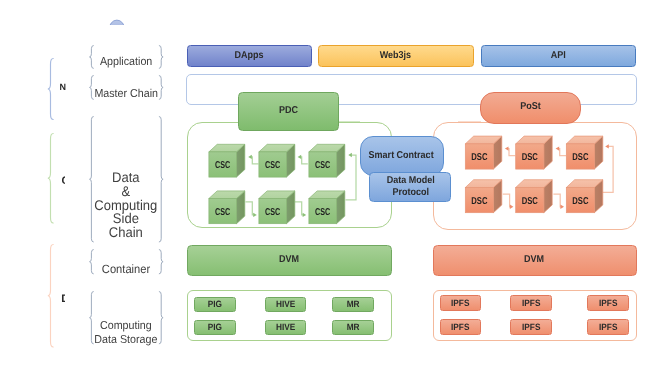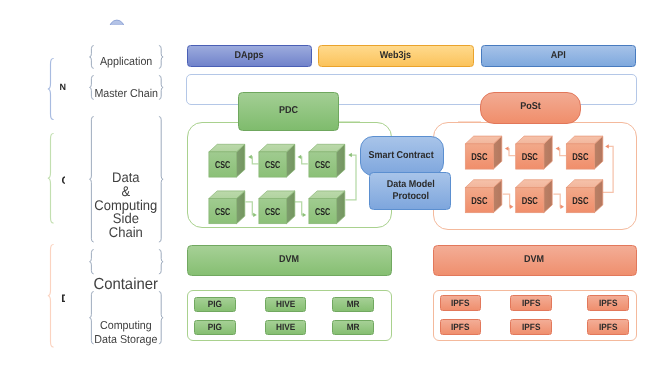--- a/index.html
+++ b/index.html
@@ -90,21 +90,21 @@
 &amp;
 Computing
 Side
 Chain</i></div>
       </div>
       <div class="abs" style="left: 88.8px; top: 249.2px; width: 74.6px; height: 25.4px;">
         <svg width="74.60000000000001" height="25.400000000000034" style="position: absolute; left: 0px; top: 0px;">
           <path d="M 4.3 0.5 q -1.9 0 -1.9 3.2 L 2.4 9.500000000000018 q 0 3.2 -1.9 3.2 q 1.9 0 1.9 3.2 L 2.4 21.700000000000035 q 0 3.2 1.9 3.2" fill="none" stroke="#9aa8bb" stroke-width="0.95" stroke-linecap="round"></path>
           <path d="M 70.3 0.5 q 1.9 0 1.9 3.2 L 72.2 9.500000000000018 q 0 3.2 1.9 3.2 q -1.9 0 -1.9 3.2 L 72.2 21.700000000000035 q 0 3.2 -1.9 3.2" fill="none" stroke="#9aa8bb" stroke-width="0.95" stroke-linecap="round"></path>
         </svg>
-        <div class="brlabel" style="left: 0px; top: 17px; width: 74.6px; height: 25.4px; font-size: 16px;"><i>Container</i></div>
+        <div class="brlabel" style="left: 0px; top: 2px; width: 74.6px; height: 25.4px; font-size: 12px;"><i>Container</i></div>
       </div>
       <div class="abs" style="left: 88.8px; top: 290.6px; width: 74.6px; height: 53.4px;">
         <svg width="74.60000000000001" height="53.39999999999998" style="position: absolute; left: 0px; top: 0px;">
           <path d="M 4.3 0.5 q -1.9 0 -1.9 3.2 L 2.4 23.49999999999999 q 0 3.2 -1.9 3.2 q 1.9 0 1.9 3.2 L 2.4 49.699999999999974 q 0 3.2 1.9 3.2" fill="none" stroke="#9aa8bb" stroke-width="0.95" stroke-linecap="round"></path>
           <path d="M 70.3 0.5 q 1.9 0 1.9 3.2 L 72.2 23.49999999999999 q 0 3.2 1.9 3.2 q -1.9 0 -1.9 3.2 L 72.2 49.699999999999974 q 0 3.2 -1.9 3.2" fill="none" stroke="#9aa8bb" stroke-width="0.95" stroke-linecap="round"></path>
         </svg>
         <div class="brlabel" style="left: 0px; top: 3.6px; width: 74.6px; height: 53.4px; font-size: 11.5px; line-height: 13.8px;"><i>Computing
 Data Storage</i></div>
       </div>
     </div>
@@ -141,21 +141,21 @@
       </div>
       <div class="pill" style="left: 238px; top: 91.5px; width: 100.5px; height: 39px; background: linear-gradient(rgb(163, 206, 148) 0%, rgb(127, 188, 109) 100%); border: 1px solid rgb(111, 167, 94); border-radius: 4.5px; box-sizing: border-box;">
         <span style="font-size: 10px; font-weight: bold; color: rgb(43, 43, 43); white-space: pre-line; line-height: 12.1px; text-align: center; display: inline-block; transform: scaleX(0.9);">PDC</span>
       </div>
       <div class="pill" style="left: 359.5px; top: 91.5px; width: 84px; height: 40.5px; background: linear-gradient(rgb(168, 196, 233) 0%, rgb(126, 166, 221) 100%); border: 1px solid rgb(91, 143, 208); border-radius: 13px; box-sizing: border-box; margin-top: 44px;">
         <span style="font-size: 10px; font-weight: bold; color: rgb(43, 43, 43); white-space: pre-line; line-height: 12.1px; text-align: center; display: inline-block; transform: scaleX(0.9);">Smart Contract</span>
       </div>
       <div class="pill" style="left: 480px; top: 91.5px; width: 100.5px; height: 32px; background: linear-gradient(rgb(242, 171, 147) 0%, rgb(240, 142, 107) 100%); border: 1px solid rgb(226, 119, 90); border-radius: 14px; box-sizing: border-box;">
         <span style="font-size: 10px; font-weight: bold; color: rgb(43, 43, 43); white-space: pre-line; line-height: 12.1px; text-align: center; display: inline-block; transform: scaleX(0.9);">PoSt</span>
       </div>
-      <div class="pill" style="left: 369.2px; top: 171.8px; width: 82.3px; height: 38px; background: linear-gradient(rgb(168, 196, 233) 0%, rgb(126, 166, 221) 100%); border: 1px solid rgb(91, 143, 208); border-radius: 4.5px; box-sizing: border-box;">
+      <div class="pill" style="left: 369.2px; top: 171.8px; width: 82.3px; height: 30px; background: linear-gradient(rgb(168, 196, 233) 0%, rgb(126, 166, 221) 100%); border: 1px solid rgb(91, 143, 208); border-radius: 4.5px; box-sizing: border-box;">
         <span style="font-size: 10px; font-weight: bold; color: rgb(43, 43, 43); white-space: pre-line; line-height: 12.1px; text-align: center; display: inline-block; transform: scaleX(0.9);">Data Model
 Protocol</span>
       </div>
       <div class="pill" style="left: 186.5px; top: 244.5px; width: 205.5px; height: 31.5px; background: linear-gradient(rgb(166, 208, 150) 0%, rgb(134, 191, 114) 100%); border: 1px solid rgb(113, 168, 96); border-radius: 4.5px; box-sizing: border-box;">
         <span style="font-size: 10px; font-weight: bold; color: rgb(43, 43, 43); white-space: pre-line; line-height: 12.1px; text-align: center; display: inline-block; transform: scaleX(0.9);">DVM</span>
       </div>
       <div class="pill" style="left: 432.5px; top: 244.5px; width: 204px; height: 31.5px; background: linear-gradient(rgb(243, 173, 150) 0%, rgb(239, 143, 110) 100%); border: 1px solid rgb(226, 120, 91); border-radius: 4.5px; box-sizing: border-box;">
         <span style="font-size: 10px; font-weight: bold; color: rgb(43, 43, 43); white-space: pre-line; line-height: 12.1px; text-align: center; display: inline-block; transform: scaleX(0.9);">DVM</span>
       </div>
     </div>

